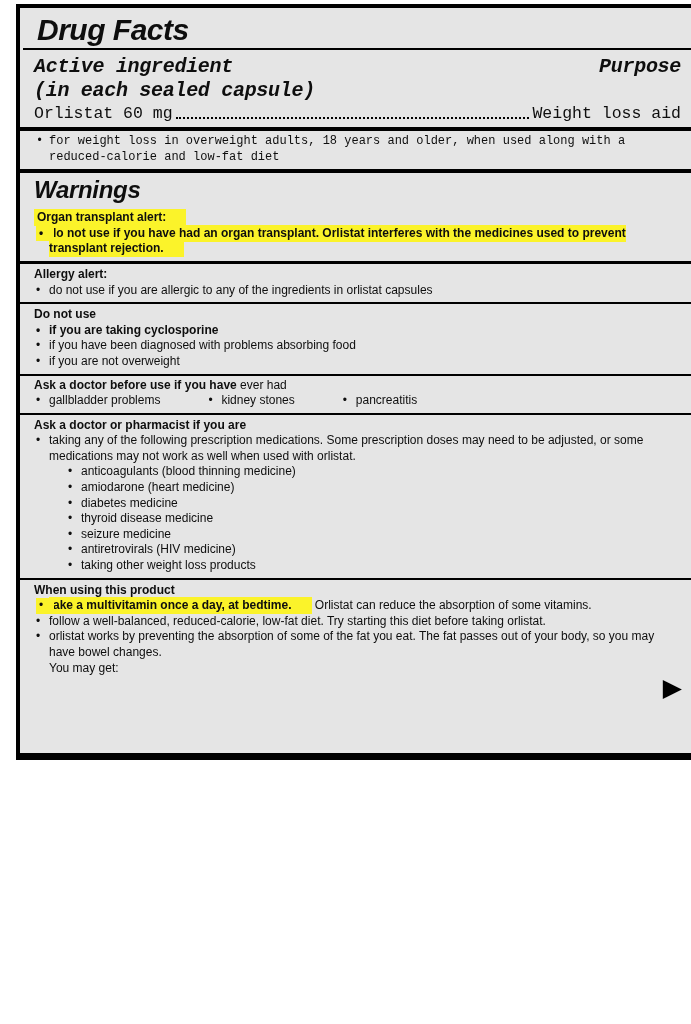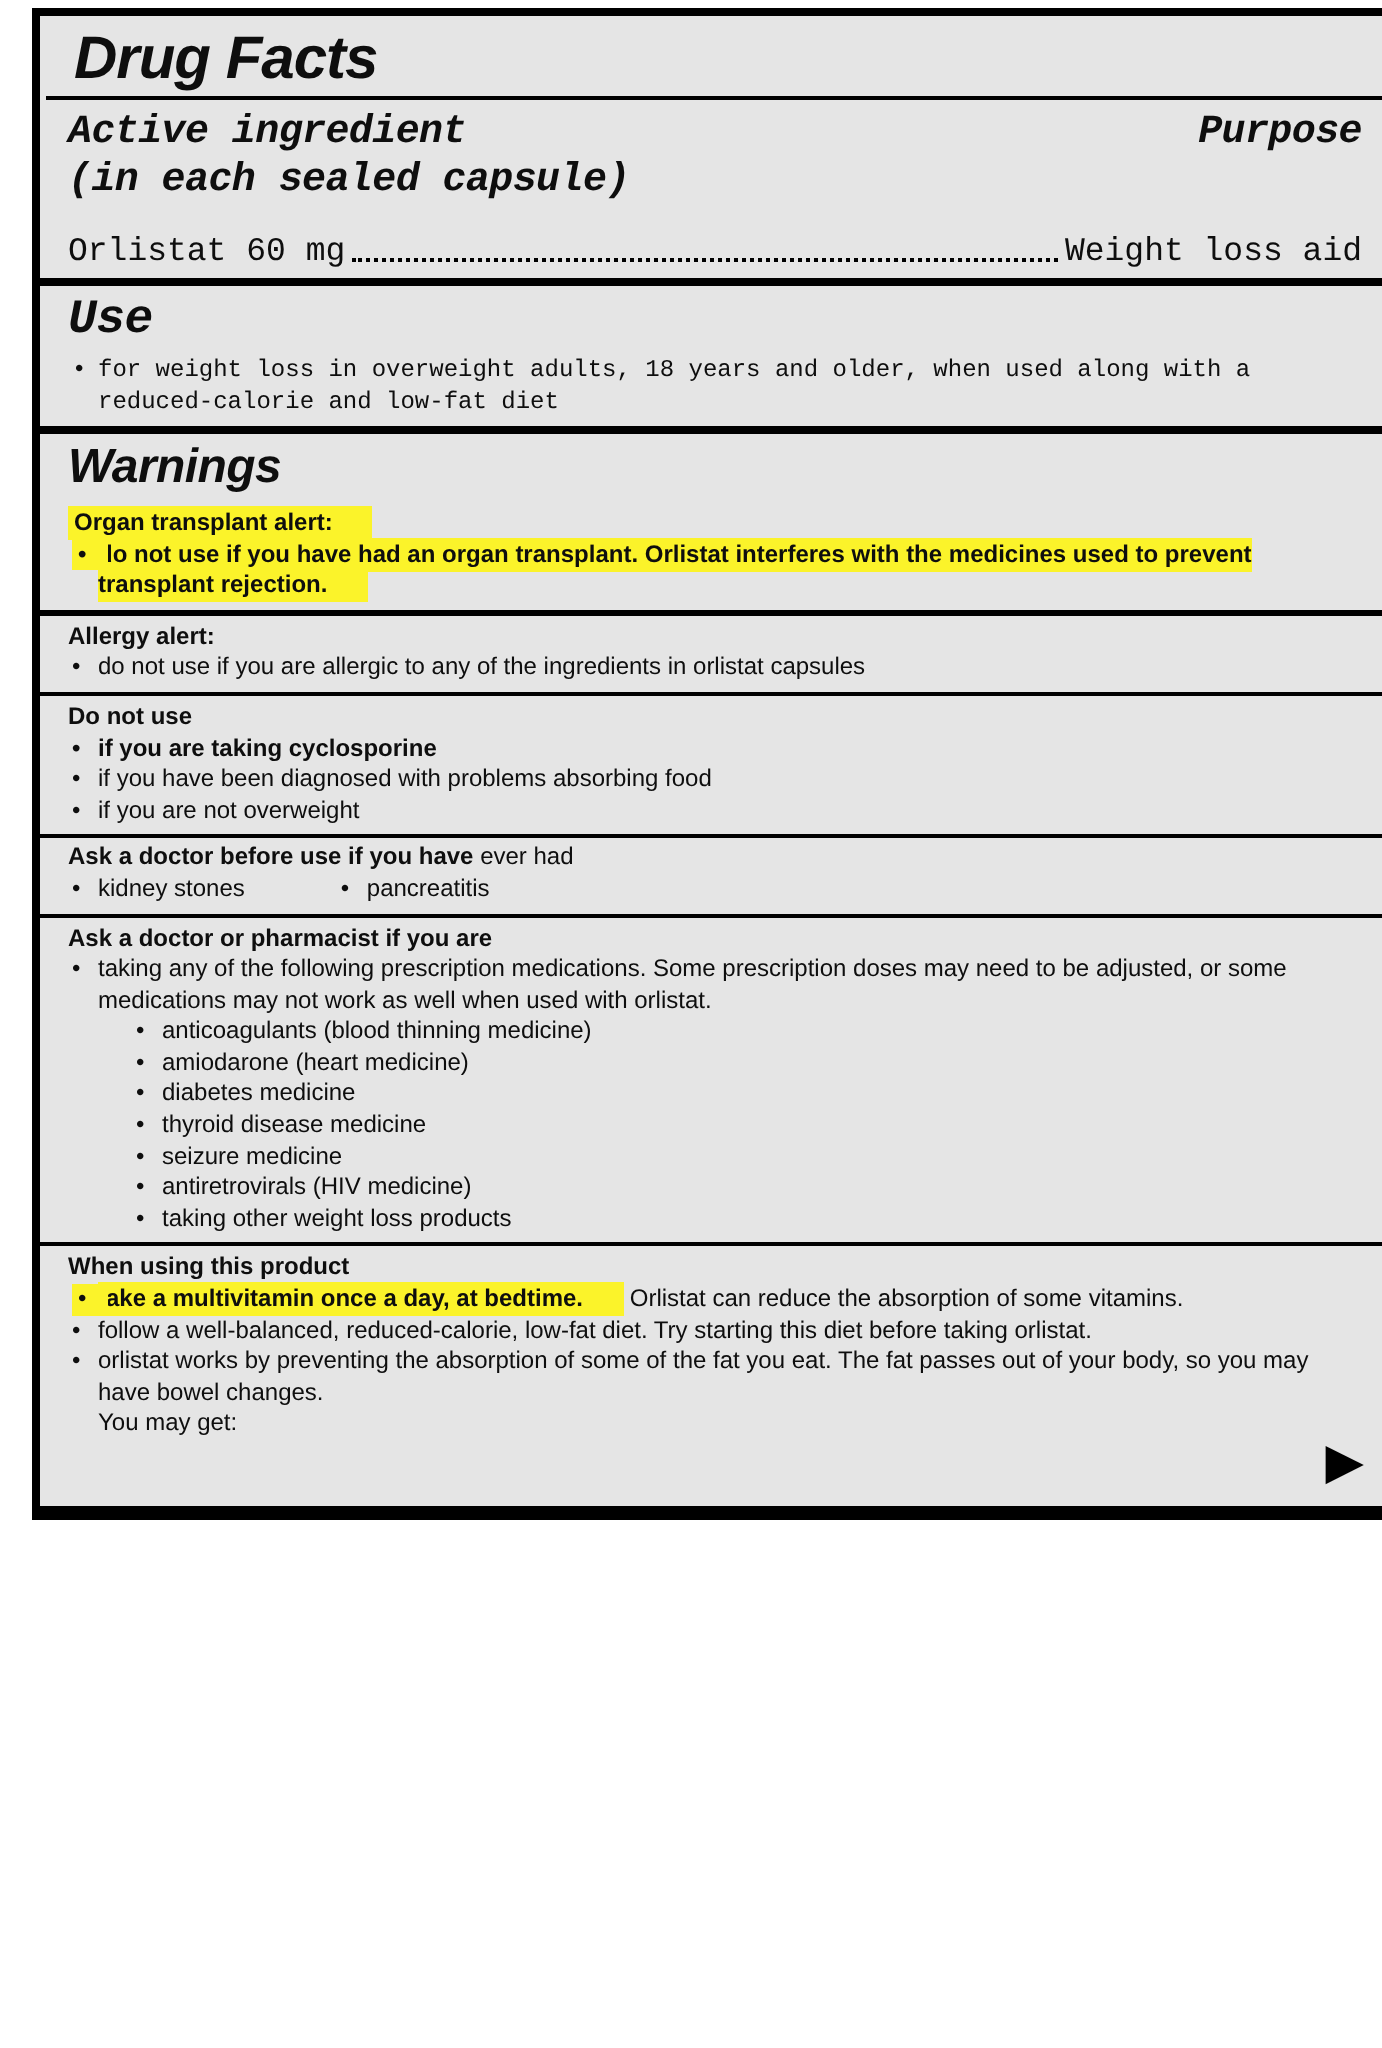--- a/index.html
+++ b/index.html
@@ -13,21 +13,21 @@
   .sec { padding:3px 14px 4px;font-family:Liberation Mono, monospace; }
   .dfheader { padding:4px 14px 0; border-bottom:2px solid #000; margin:0 3px; }
   h1, h2, .h2i { margin:0; }
   h1 { font-size:30px; font-style:italic; font-weight:bold; line-height:1.2; letter-spacing:-0.5px; }
   .h1i { font-size:24px; font-style:italic; font-weight:bold; line-height:1.2; letter-spacing:-0.3px; margin:1px 0 2px; }
   .h2i { font-size:20px; font-style:italic; font-weight:bold; line-height:1.18; letter-spacing:-0.3px; }
 
   .body, li, .sh { font-size:12px; line-height:1.3; }
   .sh { font-weight:bold; margin:1px 0 0; }
   .ai-row { display:flex; justify-content:space-between; align-items:flex-start; padding-top:2px; }
-  .dotrow { display:flex; align-items:flex-end; font-size:16.5px; margin-top:14px; }
+  .dotrow { display:flex; align-items:flex-end; font-size:16.5px; margin-top:2px; }
   .dots { flex:1; border-bottom:2px dotted #000; margin:0 3px 4px; }
 
   .bar { height:4px; background:#000; }
   hr.thin { border:0; border-top:2px solid #000; margin:0; }
   hr.mid  { border:0; border-top:3px solid #000; margin:0; }
 
   ul.b { list-style:none; margin:0; padding:0; }
   ul.b > li { position:relative; padding-left:15px; }
   ul.b > li::before { content:"\2022"; position:absolute; left:2px; top:0; }
   ul.sub { list-style:none; margin:0 0 0 17px; padding:0; }
@@ -66,21 +66,20 @@
       <div class="dotrow">
         <span>Orlistat 60 mg</span>
         <span class="dots"></span>
         <span>Weight loss aid</span>
       </div>
     </section>
 
     <div class="bar"></div>
 
     <section class="sec">
-      <h2 class="h1i">Use</h2>
       <ul class="b">
         <li><span>for weight loss in overweight adults, 18 years and older, when used along with a reduced-calorie and low-fat diet</span></li>
       </ul>
     </section>
 
     <div class="bar"></div>
 
     <section>
       <div class="wblock" style="padding-bottom:0;">
         <h2 class="h1i">Warnings</h2>
@@ -111,20 +110,21 @@
           <li><span>if you have been diagnosed with problems absorbing food</span></li>
           <li><span>if you are not overweight</span></li>
         </ul>
       </div>
 
       <hr class="thin">
 
       <div class="wblock">
         <div class="body"><span class="bold">Ask a doctor before use if you have</span><span> ever had</span></div>
         <ul class="b cond-row">
+          <li><span>gallbladder problems</span></li>
           <li><span>kidney stones</span></li>
           <li><span>pancreatitis</span></li>
         </ul>
       </div>
 
       <hr class="thin">
 
       <div class="wblock">
         <div class="sh">Ask a doctor or pharmacist if you are</div>
         <ul class="b">

